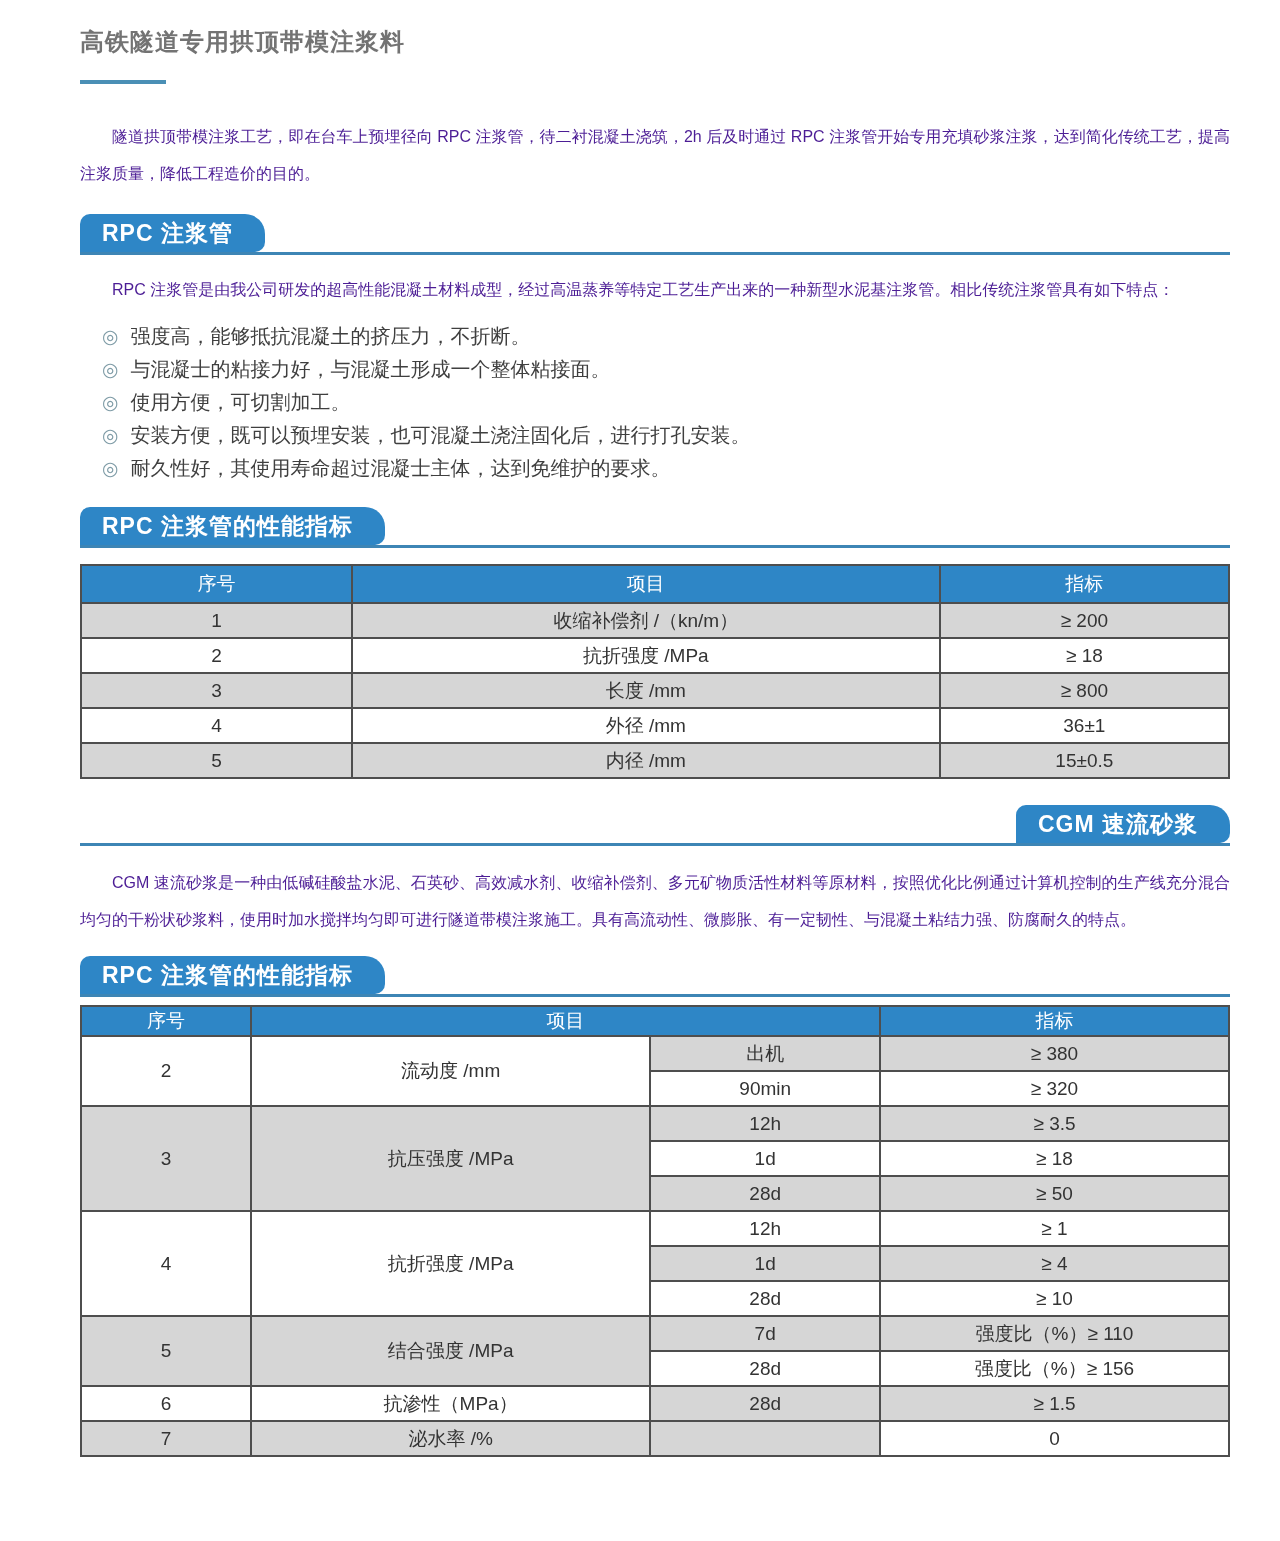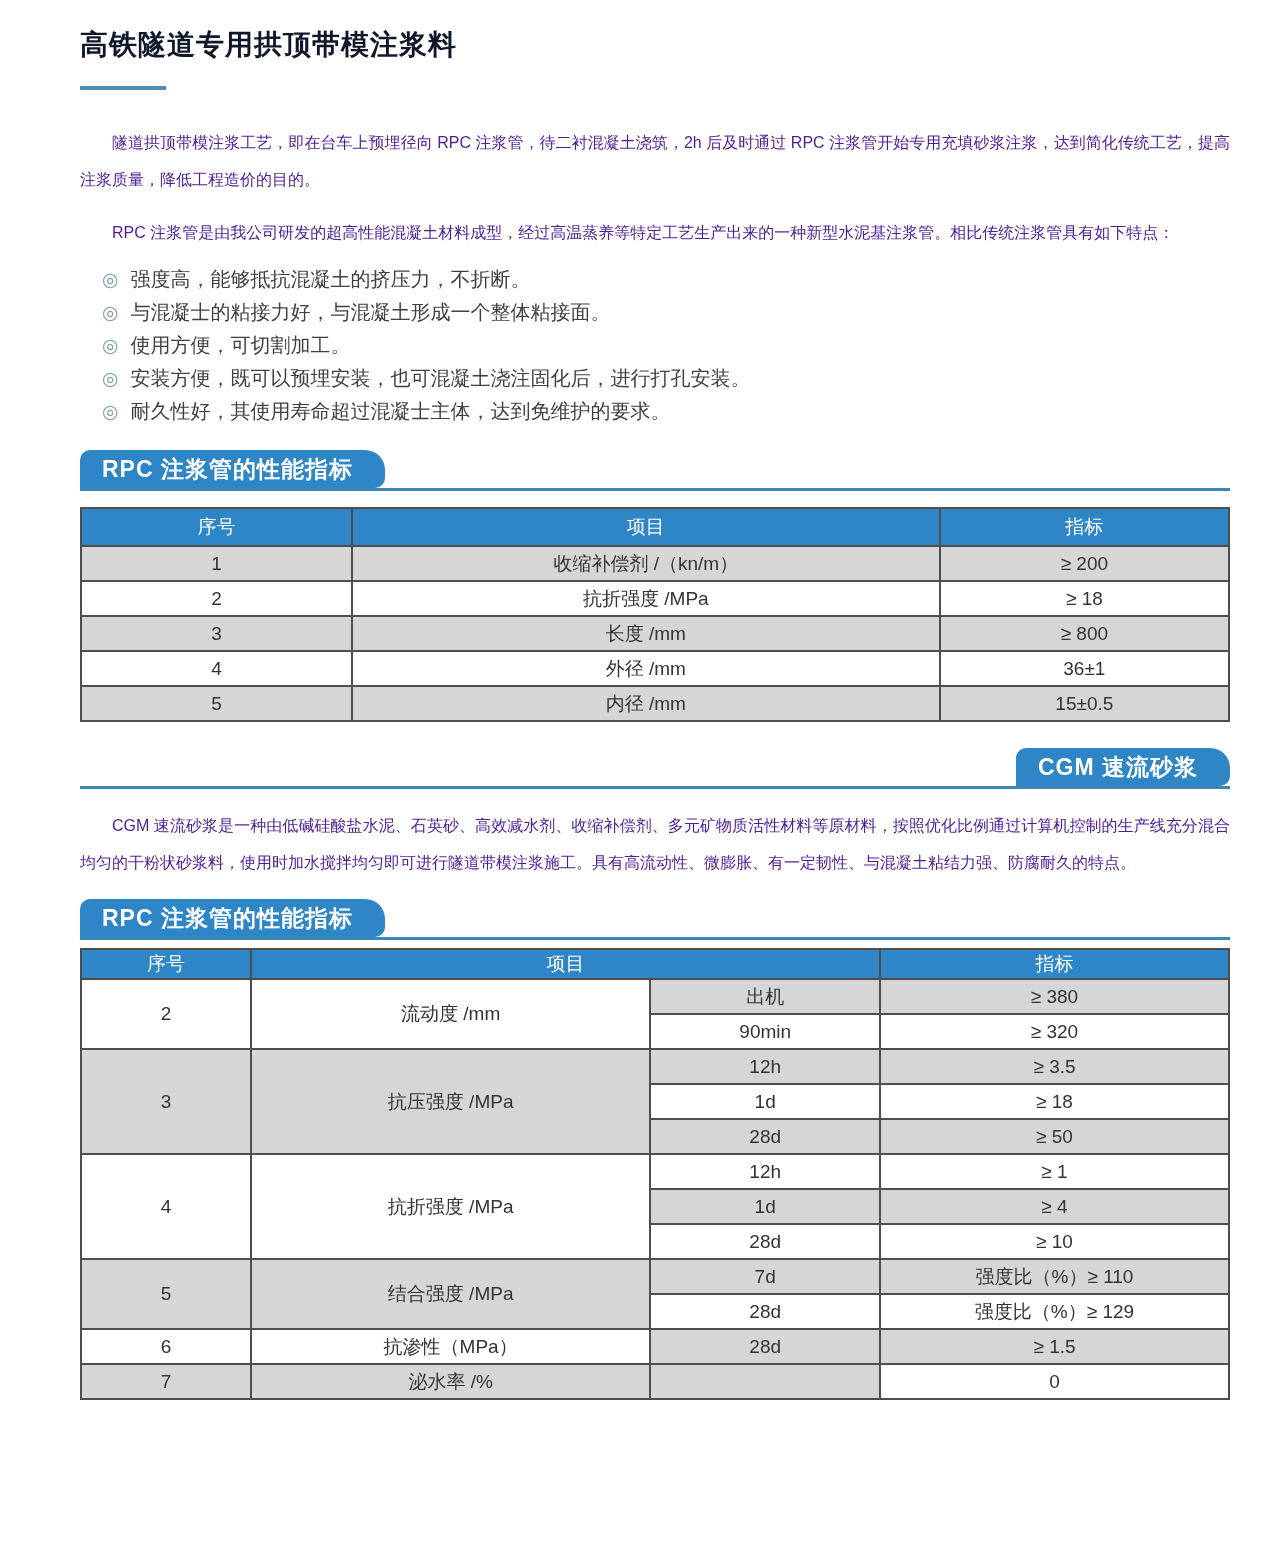--- a/index.html
+++ b/index.html
@@ -4,21 +4,21 @@
 <style>
   html,body{margin:0;padding:0;}
   body{
     width:1280px;height:1541px;background:#ffffff;overflow:hidden;
     font-family:"Liberation Sans","DejaVu Sans",sans-serif;
     -webkit-font-smoothing:antialiased;
   }
   .page{padding:26px 50px 0 80px;width:1150px;}
 
   .page-title{
-    margin:0;font-size:28px;font-weight:bold;color:#0f172a;letter-spacing:1px;
+    margin:0;font-size:24px;font-weight:bold;color:#737373;letter-spacing:1px;
   }
   .title-underline{
     width:86px;height:4px;background:#4a8fb5;margin-top:22px;
   }
 
   .para{
     margin:0;font-size:16px;line-height:37px;color:#4c1d95;
     text-align:justify;text-indent:2em;
   }
   .para.intro{margin-top:34px;}
@@ -60,20 +60,23 @@
 </head>
 <body>
 
 <div class="page">
 
   <h1 class="page-title">高铁隧道专用拱顶带模注浆料</h1>
   <div class="title-underline"></div>
 
   <p class="para intro">隧道拱顶带模注浆工艺，即在台车上预埋径向 RPC 注浆管，待二衬混凝土浇筑，2h 后及时通过 RPC 注浆管开始专用充填砂浆注浆，达到简化传统工艺，提高注浆质量，降低工程造价的目的。</p>
 
+  <div class="banner b1">
+    <span class="badge">RPC 注浆管</span>
+  </div>
 
   <p class="para sec">RPC 注浆管是由我公司研发的超高性能混凝土材料成型，经过高温蒸养等特定工艺生产出来的一种新型水泥基注浆管。相比传统注浆管具有如下特点：</p>
 
   <div class="bullets">
       <div class="bullet">
         <span class="mark">◎</span>
         <span>强度高，能够抵抗混凝土的挤压力，不折断。</span>
       </div>
       <div class="bullet">
         <span class="mark">◎</span>
@@ -203,21 +206,21 @@
           <td class="w">≥ 10</td>
         </tr>
         <tr>
           <td class="g" rowspan="2">5</td>
           <td class="g" rowspan="2">结合强度 /MPa</td>
           <td class="g">7d</td>
           <td class="g">强度比（%）≥ 110</td>
         </tr>
         <tr>
           <td class="w">28d</td>
-          <td class="w">强度比（%）≥ 129</td>
+          <td class="w">强度比（%）≥ 156</td>
         </tr>
         <tr>
           <td class="w">6</td>
           <td class="w">抗渗性（MPa）</td>
           <td class="g">28d</td>
           <td class="g">≥ 1.5</td>
         </tr>
         <tr>
           <td class="g">7</td>
           <td class="g">泌水率 /%</td>

